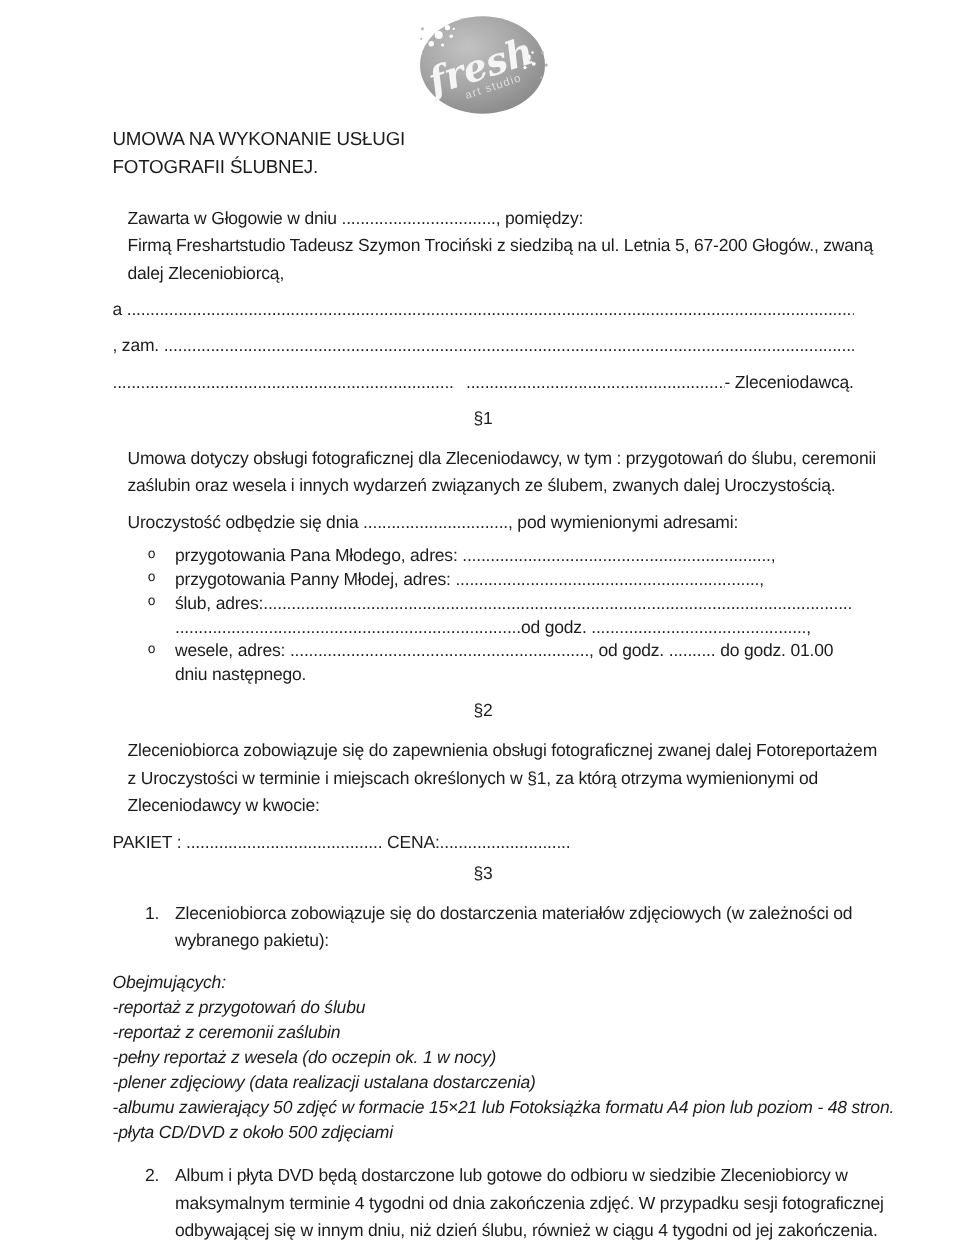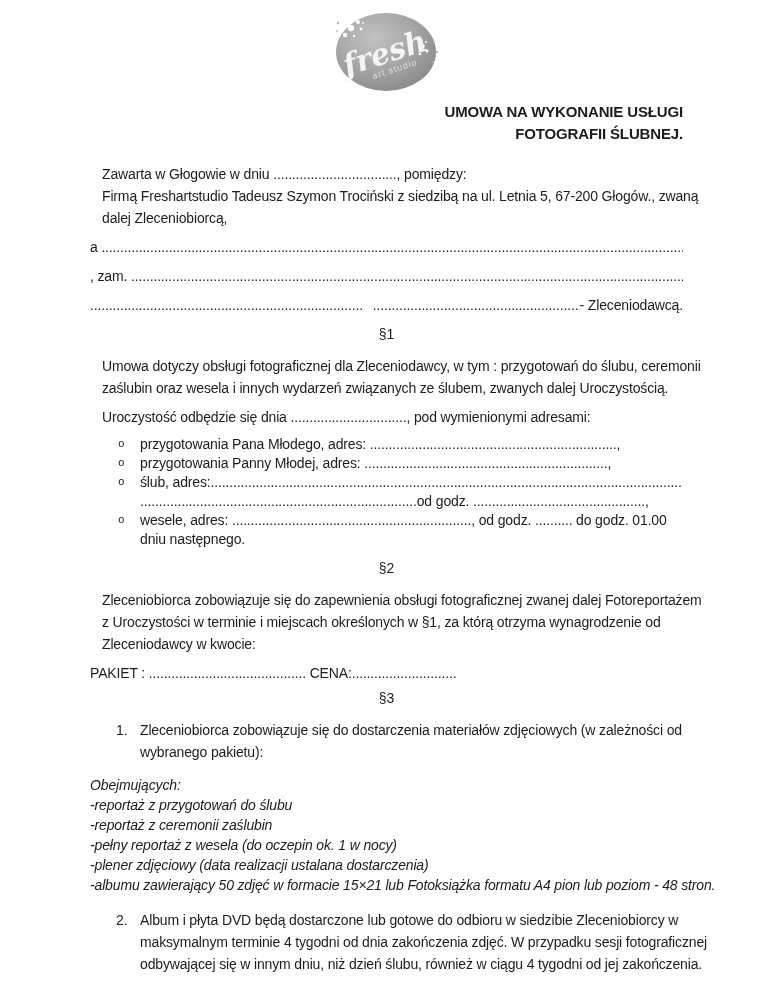--- a/index.html
+++ b/index.html
@@ -12,22 +12,22 @@
     font-family: "Liberation Sans", sans-serif;
     font-size: 14px;
     color: #1c1c1c;
     letter-spacing: -0.15px;
   }
   .content { padding: 12px 85px 0 90px; }
 
   .logo-wrap { text-align: center; margin-bottom: 4px; }
 
   .doc-title {
-    text-align: right;
-    font-weight: bold;
+    text-align: left;
+    font-weight: normal;
     font-size: 15px;
     line-height: 20px;
     margin: 0 0 18px 0;
   }
 
   .para { margin: 0 0 7px 12px; line-height: 22px; }
   .line { display: block; line-height: 22px; white-space: nowrap; }
 
   .dotline {
     margin: 0 0 7px 0;
@@ -158,21 +158,21 @@
         <span class="marker">o</span>
         <span class="btext">wesele, adres: ................................................................, od godz. .......... do godz. 01.00</span>
       </div>
       <div class="cont-row">dniu następnego.</div>
     </div>
 
     <div class="sec-heading">§2</div>
 
     <div class="para">
       <span class="line">Zleceniobiorca zobowiązuje się do zapewnienia obsługi fotograficznej zwanej dalej Fotoreportażem</span>
-      <span class="line">z Uroczystości w terminie i miejscach określonych w §1, za którą otrzyma wynagrodzenie od</span>
+      <span class="line">z Uroczystości w terminie i miejscach określonych w §1, za którą otrzyma wymienionymi od</span>
       <span class="line">Zleceniodawcy w kwocie:</span>
     </div>
 
     <div class="pakiet-line">PAKIET : .......................................... CENA:............................</div>
 
     <div class="sec-heading">§3</div>
 
     <div class="numbered">
       <span class="num">1.</span>
       <span class="ntext">
@@ -181,20 +181,21 @@
       </span>
     </div>
 
     <div class="includes-block">
       <div class="inc-line">Obejmujących:</div>
       <div class="inc-line">-reportaż z przygotowań do ślubu</div>
       <div class="inc-line">-reportaż z ceremonii zaślubin</div>
       <div class="inc-line">-pełny reportaż z wesela (do oczepin ok. 1 w nocy)</div>
       <div class="inc-line">-plener zdjęciowy (data realizacji ustalana dostarczenia)</div>
       <div class="inc-line">-albumu zawierający 50 zdjęć w formacie 15×21 lub Fotoksiążka formatu A4 pion lub poziom - 48 stron.</div>
+      <div class="inc-line">-płyta CD/DVD z około 500 zdjęciami</div>
     </div>
 
     <div class="numbered item2">
       <span class="num">2.</span>
       <span class="ntext">
         <span class="line">Album i płyta DVD będą dostarczone lub gotowe do odbioru w siedzibie Zleceniobiorcy w</span>
         <span class="line">maksymalnym terminie 4 tygodni od dnia zakończenia zdjęć. W przypadku sesji fotograficznej</span>
         <span class="line">odbywającej się w innym dniu, niż dzień ślubu, również w ciągu 4 tygodni od jej zakończenia.</span>
       </span>
     </div>

